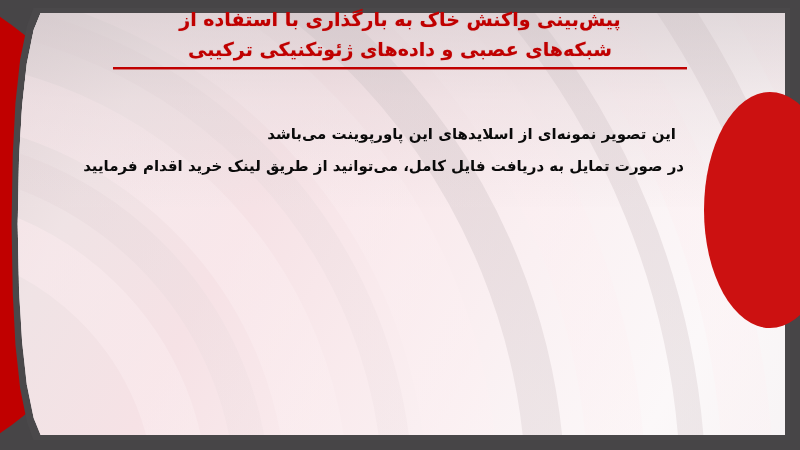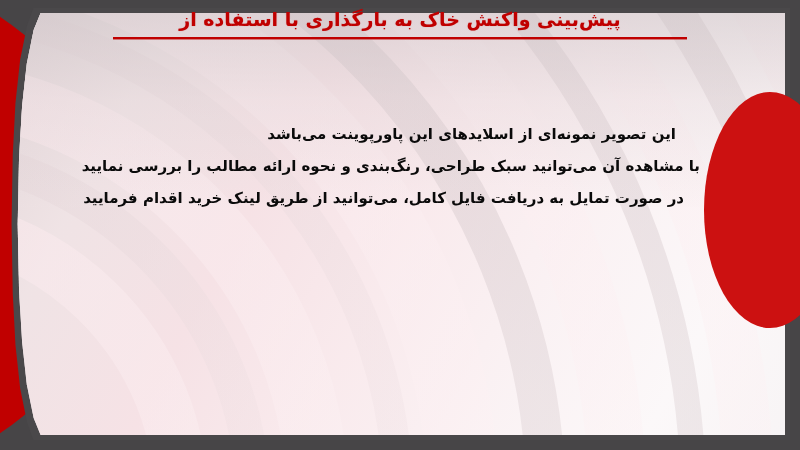--- a/index.html
+++ b/index.html
@@ -213,22 +213,22 @@
     </div>
 
     <div class="top-shade"></div>
   </div>
 
   <div class="red-left"></div>
   <div class="red-right"></div>
 
   <div class="title-block">
     <div class="title-line">پیش‌بینی واکنش خاک به بارگذاری با استفاده از</div>
+    <div class="title-line">شبکه‌های عصبی و داده‌های ژئوتکنیکی ترکیبی</div>
     <div class="title-rule"></div>
   </div>
 
   <div class="body-block">
     <div class="body-line l1">این تصویر نمونه‌ای از اسلایدهای این پاورپوینت می‌باشد</div>
-    <div class="body-line l2">با مشاهده آن می‌توانید سبک طراحی، رنگ‌بندی و نحوه ارائه مطالب را بررسی نمایید</div>
     <div class="body-line l3">در صورت تمایل به دریافت فایل کامل، می‌توانید از طریق لینک خرید اقدام فرمایید</div>
   </div>
 
 </div>
 
 </body></html>

